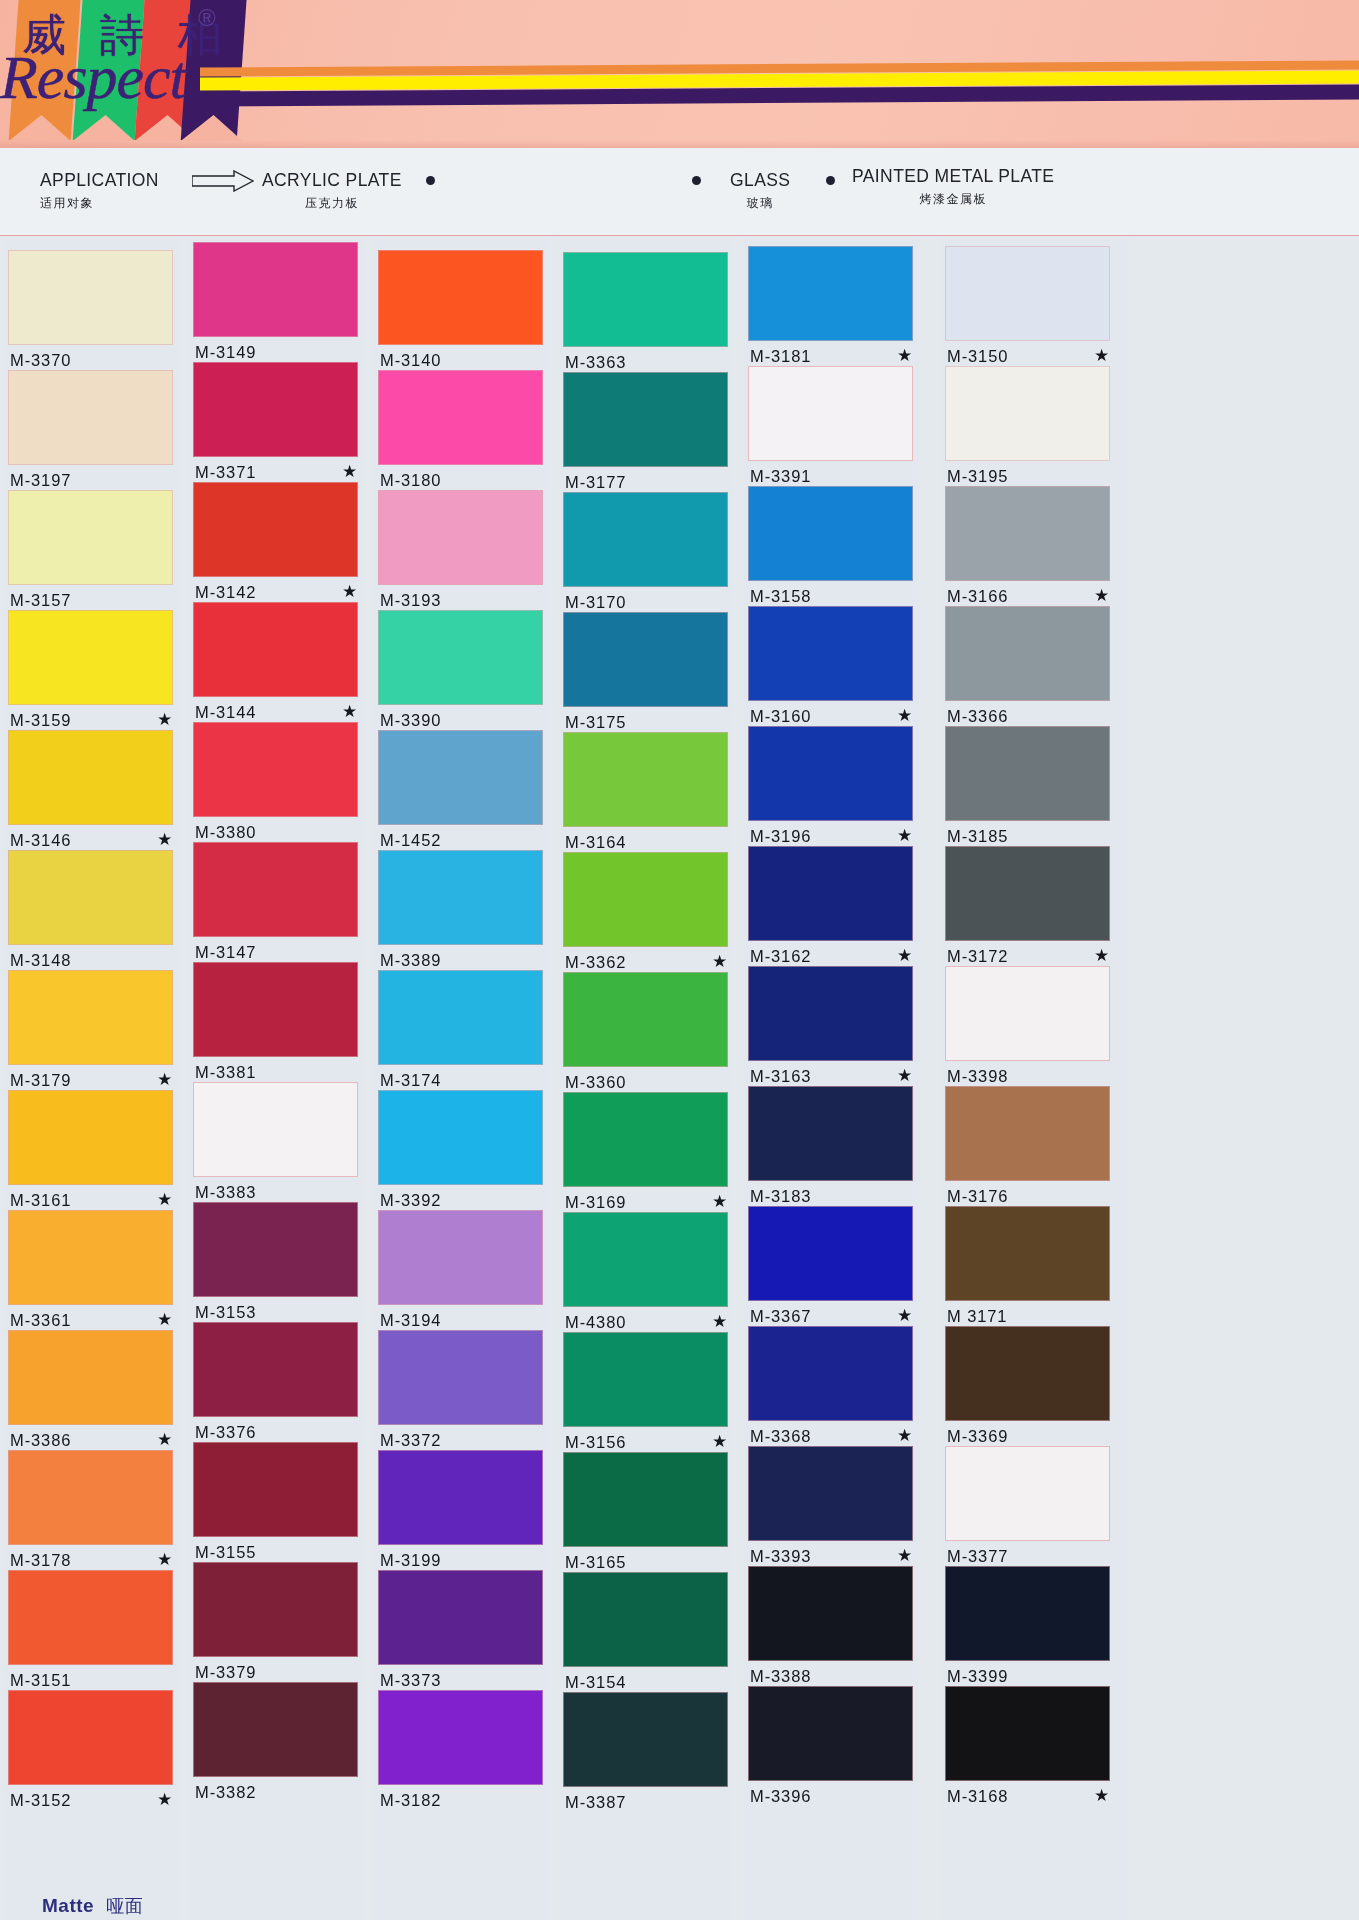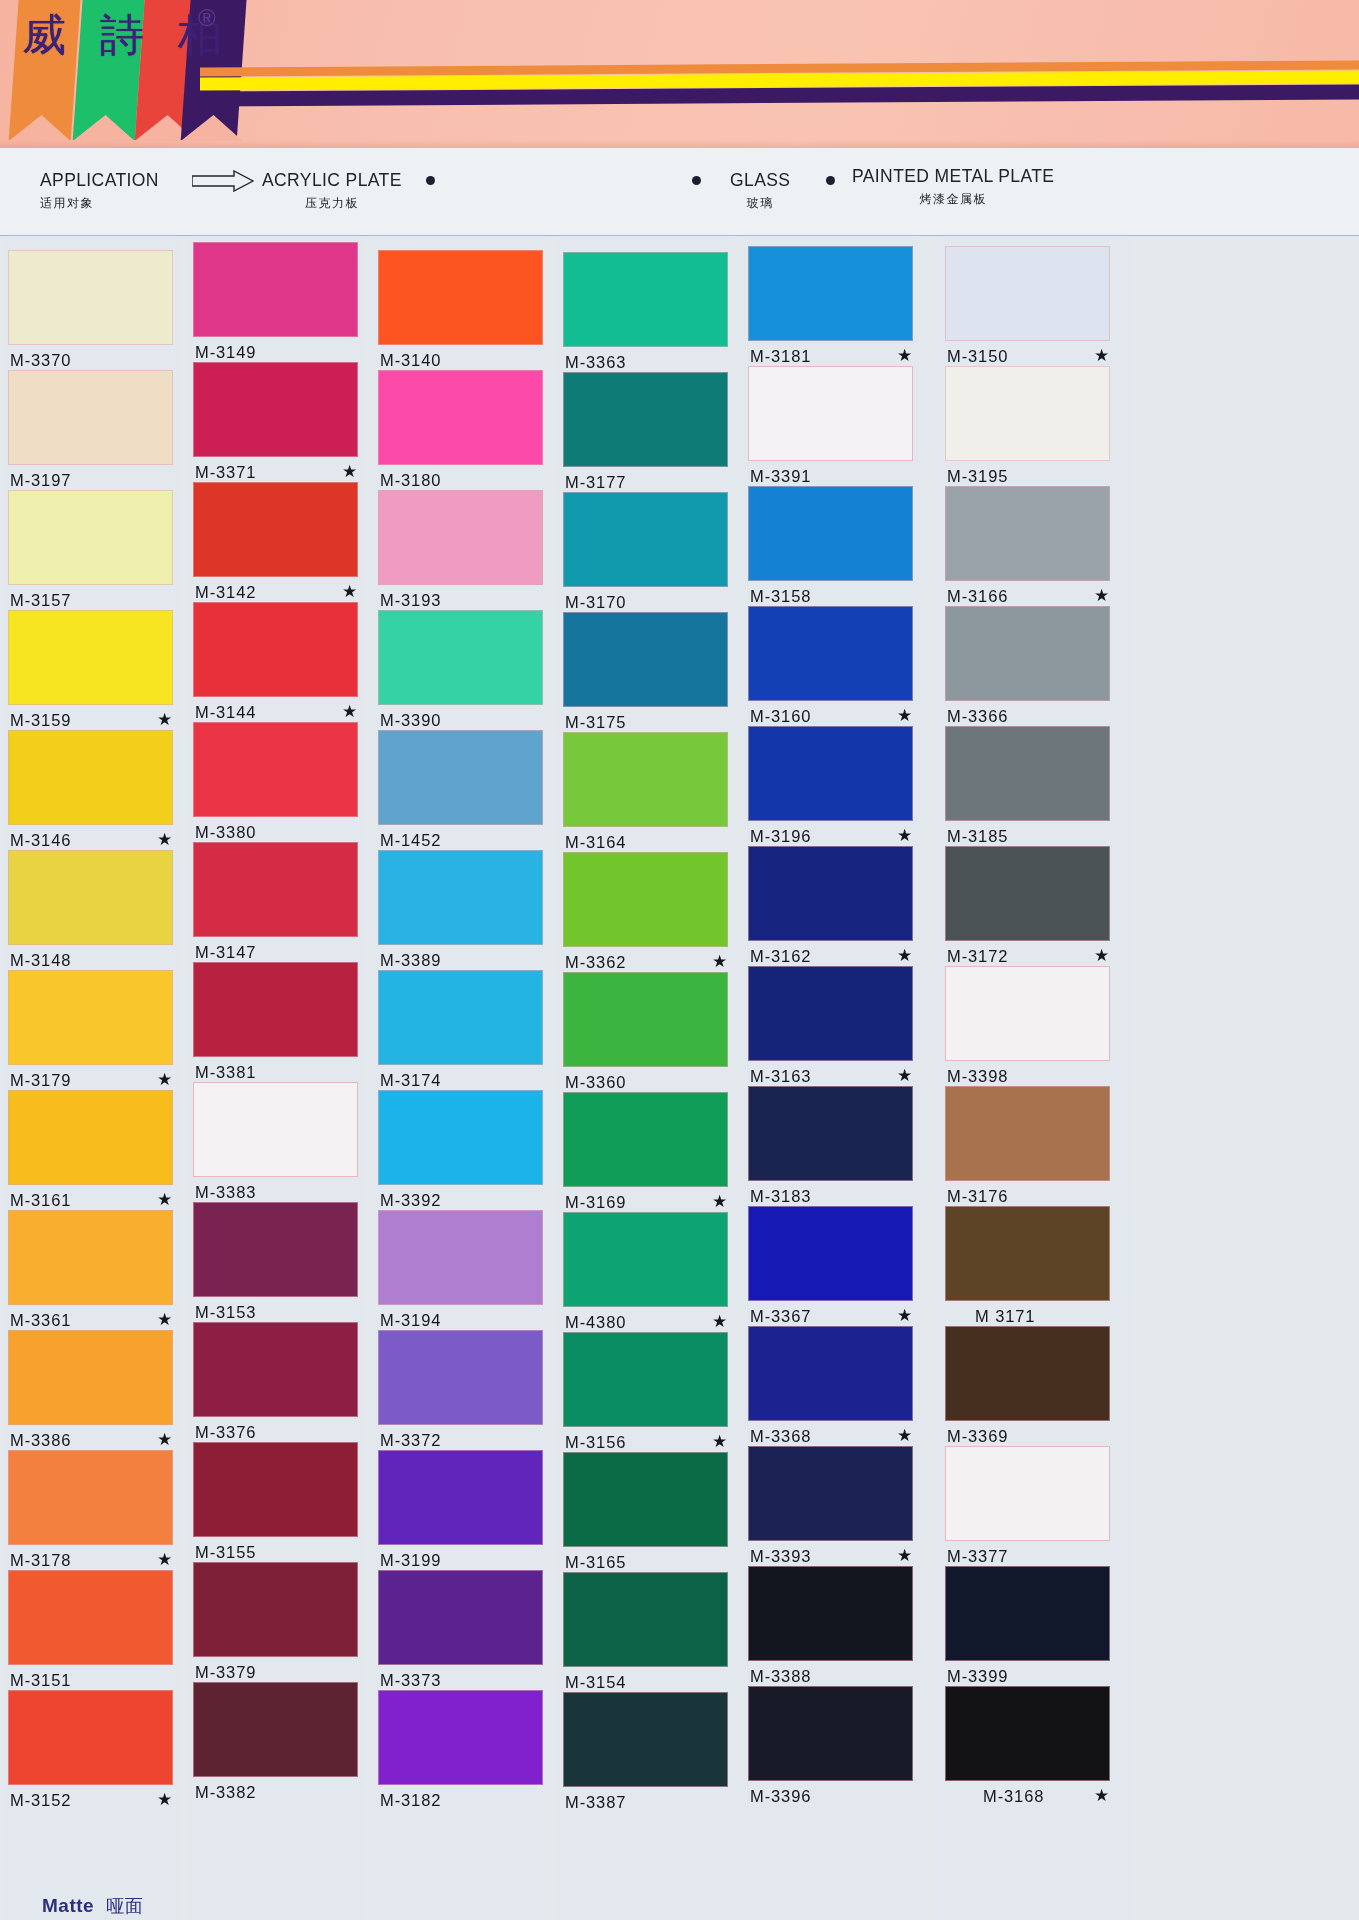--- a/index.html
+++ b/index.html
@@ -191,20 +191,21 @@
 
 <div id="page">
 
   <div class="banner">
     <div class="ribbon r1"></div>
     <div class="ribbon r2"></div>
     <div class="ribbon r3"></div>
     <div class="ribbon r4"></div>
 
     <div class="logo-cn">威 詩 柏</div>
+    <div class="logo-en">Respect</div>
     <div class="logo-r">®</div>
 
     <div class="stripe stripe-orange"></div>
     <div class="stripe stripe-yellow"></div>
     <div class="stripe stripe-purple"></div>
     <div class="banner-edge"></div>
   </div>
 
   <div class="appbar">
     <div class="app-item" style="left:40px; top:22px; text-align:left;">
@@ -420,29 +421,29 @@
         <div class="swatch-chip" title="M-3185" style="top: 490px; left: 20px; width: 165px; height: 95px; background: rgb(109, 118, 123);"></div>
         <div class="swatch-label" style="top: 591px; left: 22px;">M-3185</div>
         <div class="swatch-chip" title="M-3172" style="top: 610px; left: 20px; width: 165px; height: 95px; background: rgb(75, 83, 86);"></div>
         <div class="swatch-label" style="top: 711px; left: 22px;">M-3172</div>
         <div class="swatch-star" style="top: 711px; left: 169px;">★</div>
         <div class="swatch-chip empty-chip" title="M-3398" style="top: 730px; left: 20px; width: 165px; height: 95px; background: rgb(243, 241, 242);"></div>
         <div class="swatch-label" style="top: 831px; left: 22px;">M-3398</div>
         <div class="swatch-chip" title="M-3176" style="top: 850px; left: 20px; width: 165px; height: 95px; background: rgb(169, 114, 79);"></div>
         <div class="swatch-label" style="top: 951px; left: 22px;">M-3176</div>
         <div class="swatch-chip" title="M 3171" style="top: 970px; left: 20px; width: 165px; height: 95px; background: rgb(93, 68, 39);"></div>
-        <div class="swatch-label" style="top: 1071px; left: 22px; margin-left: 28px;">M 3171</div>
+        <div class="swatch-label" style="top: 1071px; left: 22px;">M 3171</div>
         <div class="swatch-chip" title="M-3369" style="top: 1090px; left: 20px; width: 165px; height: 95px; background: rgb(69, 48, 31);"></div>
         <div class="swatch-label" style="top: 1191px; left: 22px;">M-3369</div>
         <div class="swatch-chip empty-chip" title="M-3377" style="top: 1210px; left: 20px; width: 165px; height: 95px; background: rgb(243, 241, 242);"></div>
         <div class="swatch-label" style="top: 1311px; left: 22px;">M-3377</div>
         <div class="swatch-chip" title="M-3399" style="top: 1330px; left: 20px; width: 165px; height: 95px; background: rgb(18, 24, 43);"></div>
         <div class="swatch-label" style="top: 1431px; left: 22px;">M-3399</div>
         <div class="swatch-chip" title="M-3168" style="top: 1450px; left: 20px; width: 165px; height: 95px; background: rgb(19, 19, 22);"></div>
-        <div class="swatch-label" style="top: 1551px; left: 22px; margin-left: 36px;">M-3168</div>
+        <div class="swatch-label" style="top: 1551px; left: 22px;">M-3168</div>
         <div class="swatch-star" style="top: 1551px; left: 169px;">★</div>
       </div>
     </div>
 
   <div class="matte">
     <span>Matte</span><span class="cn">哑面</span>
   </div>
 
 </div>
 

